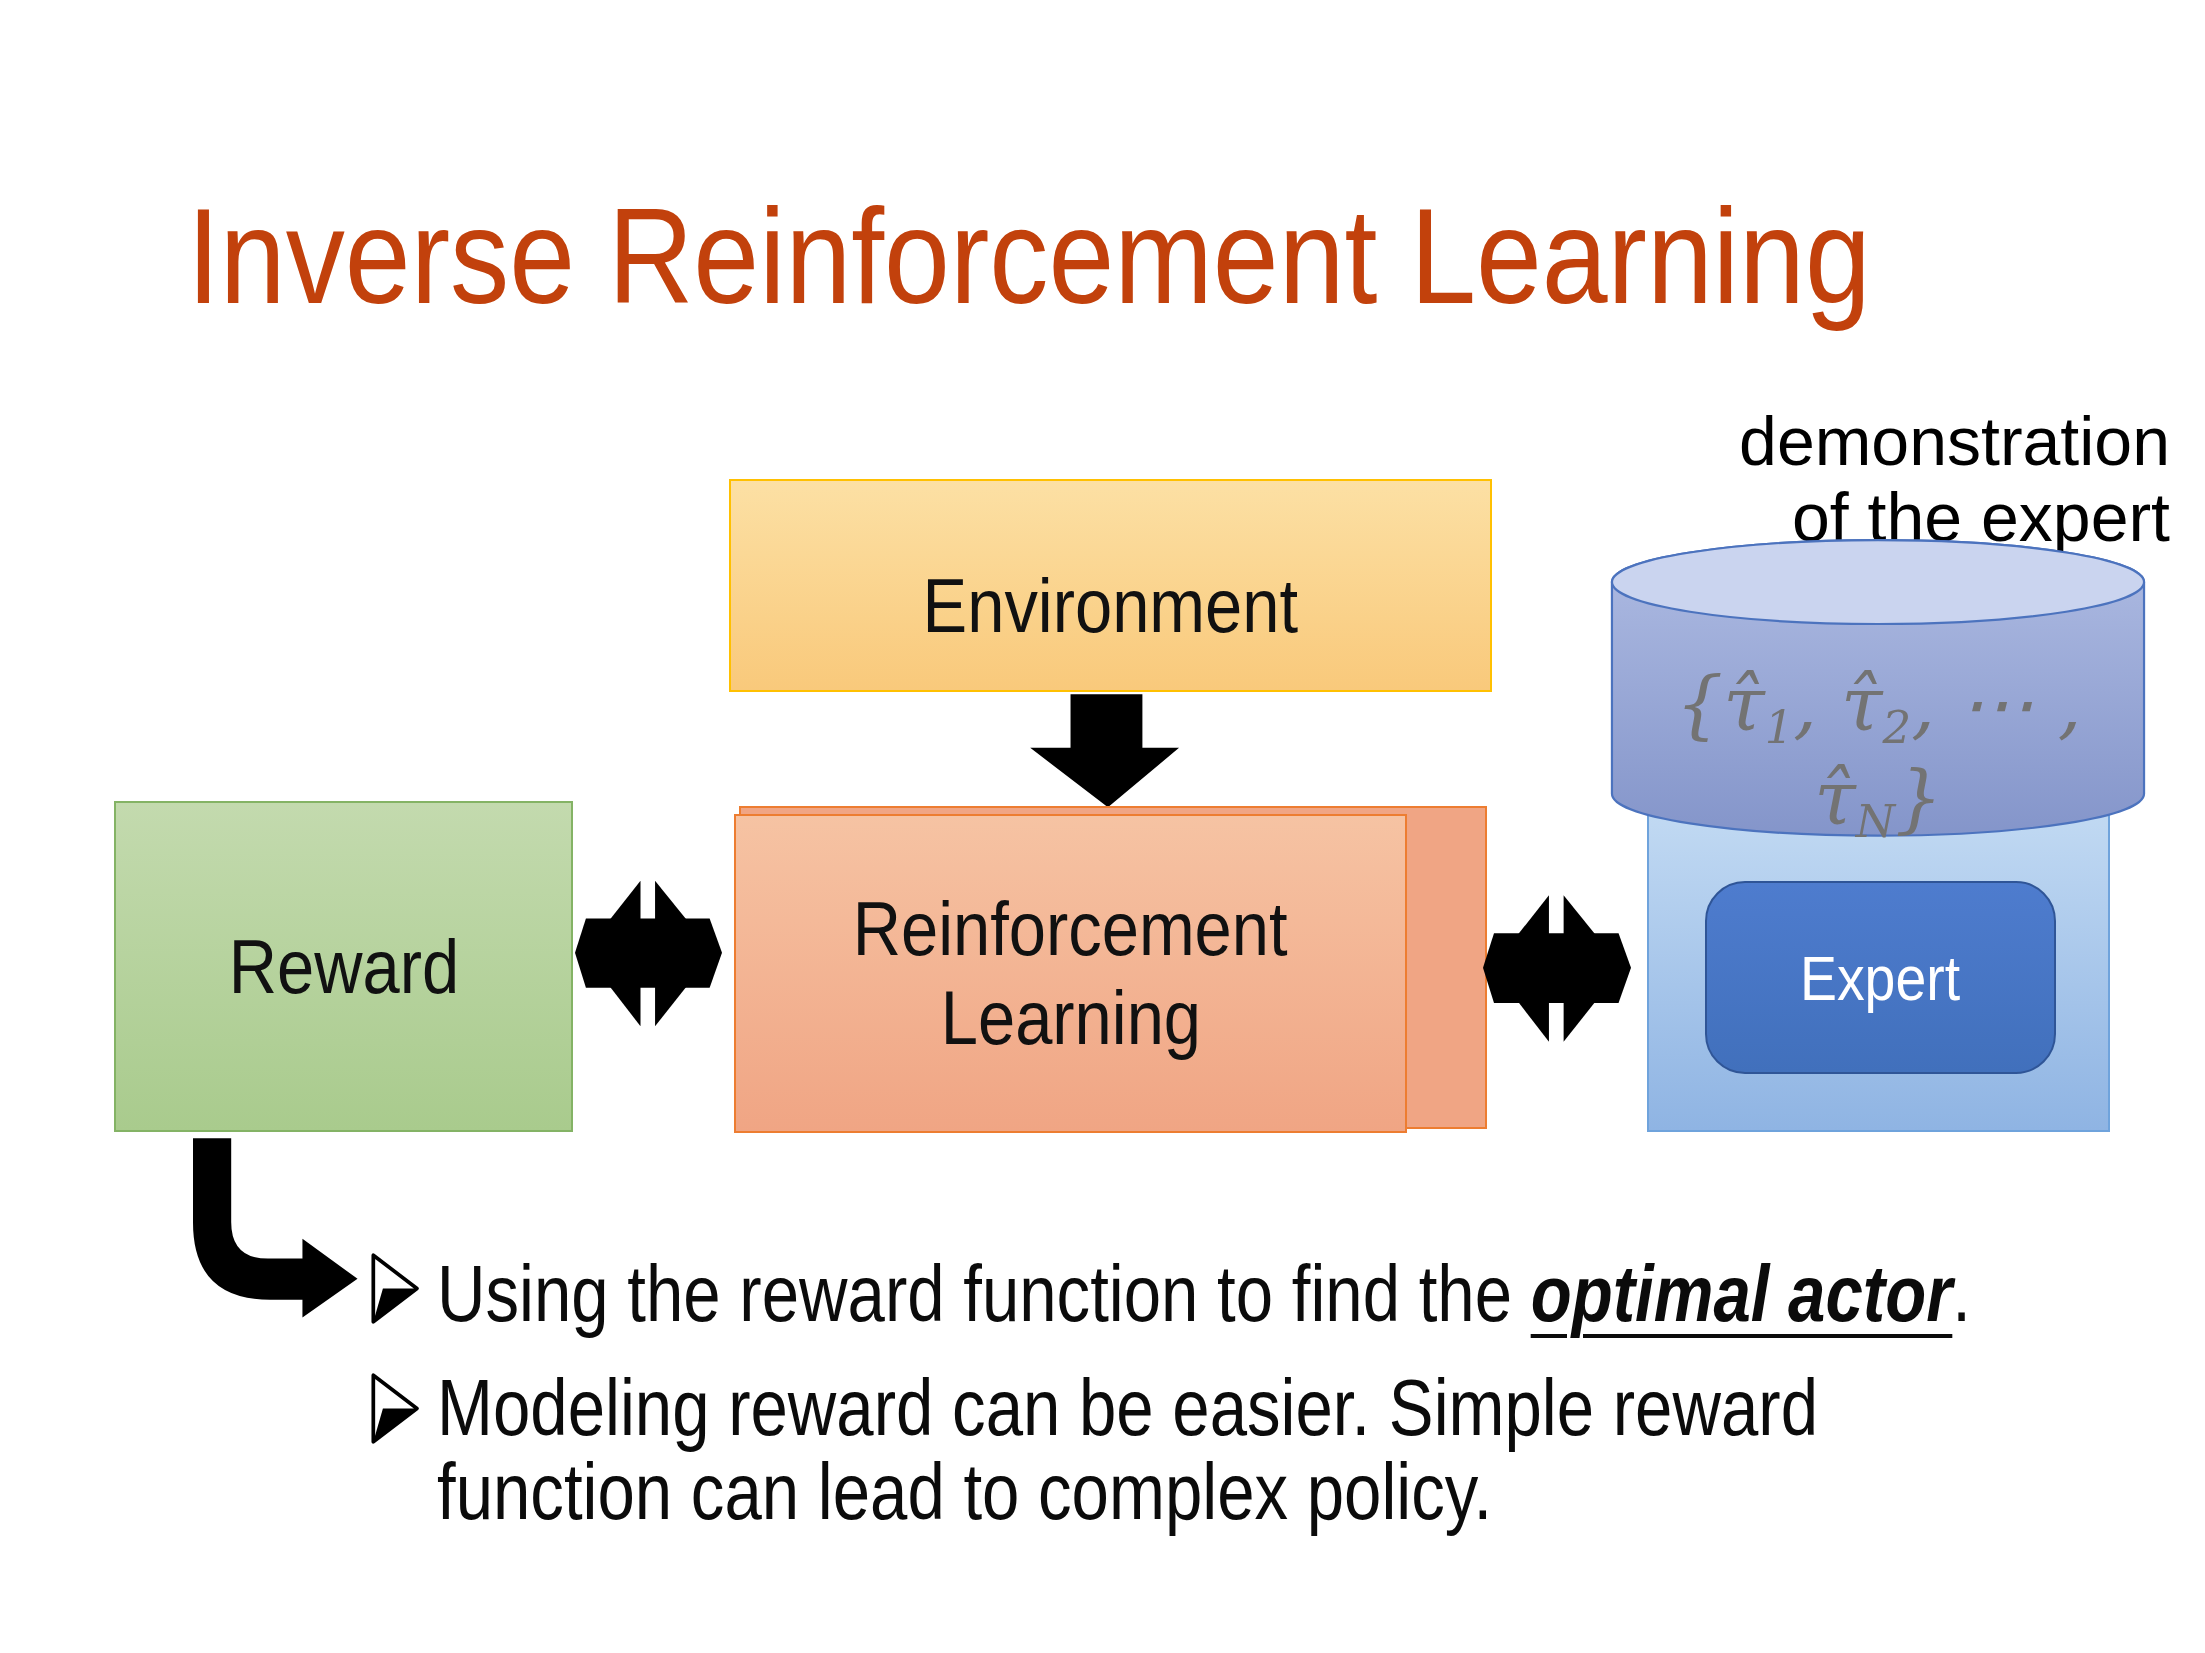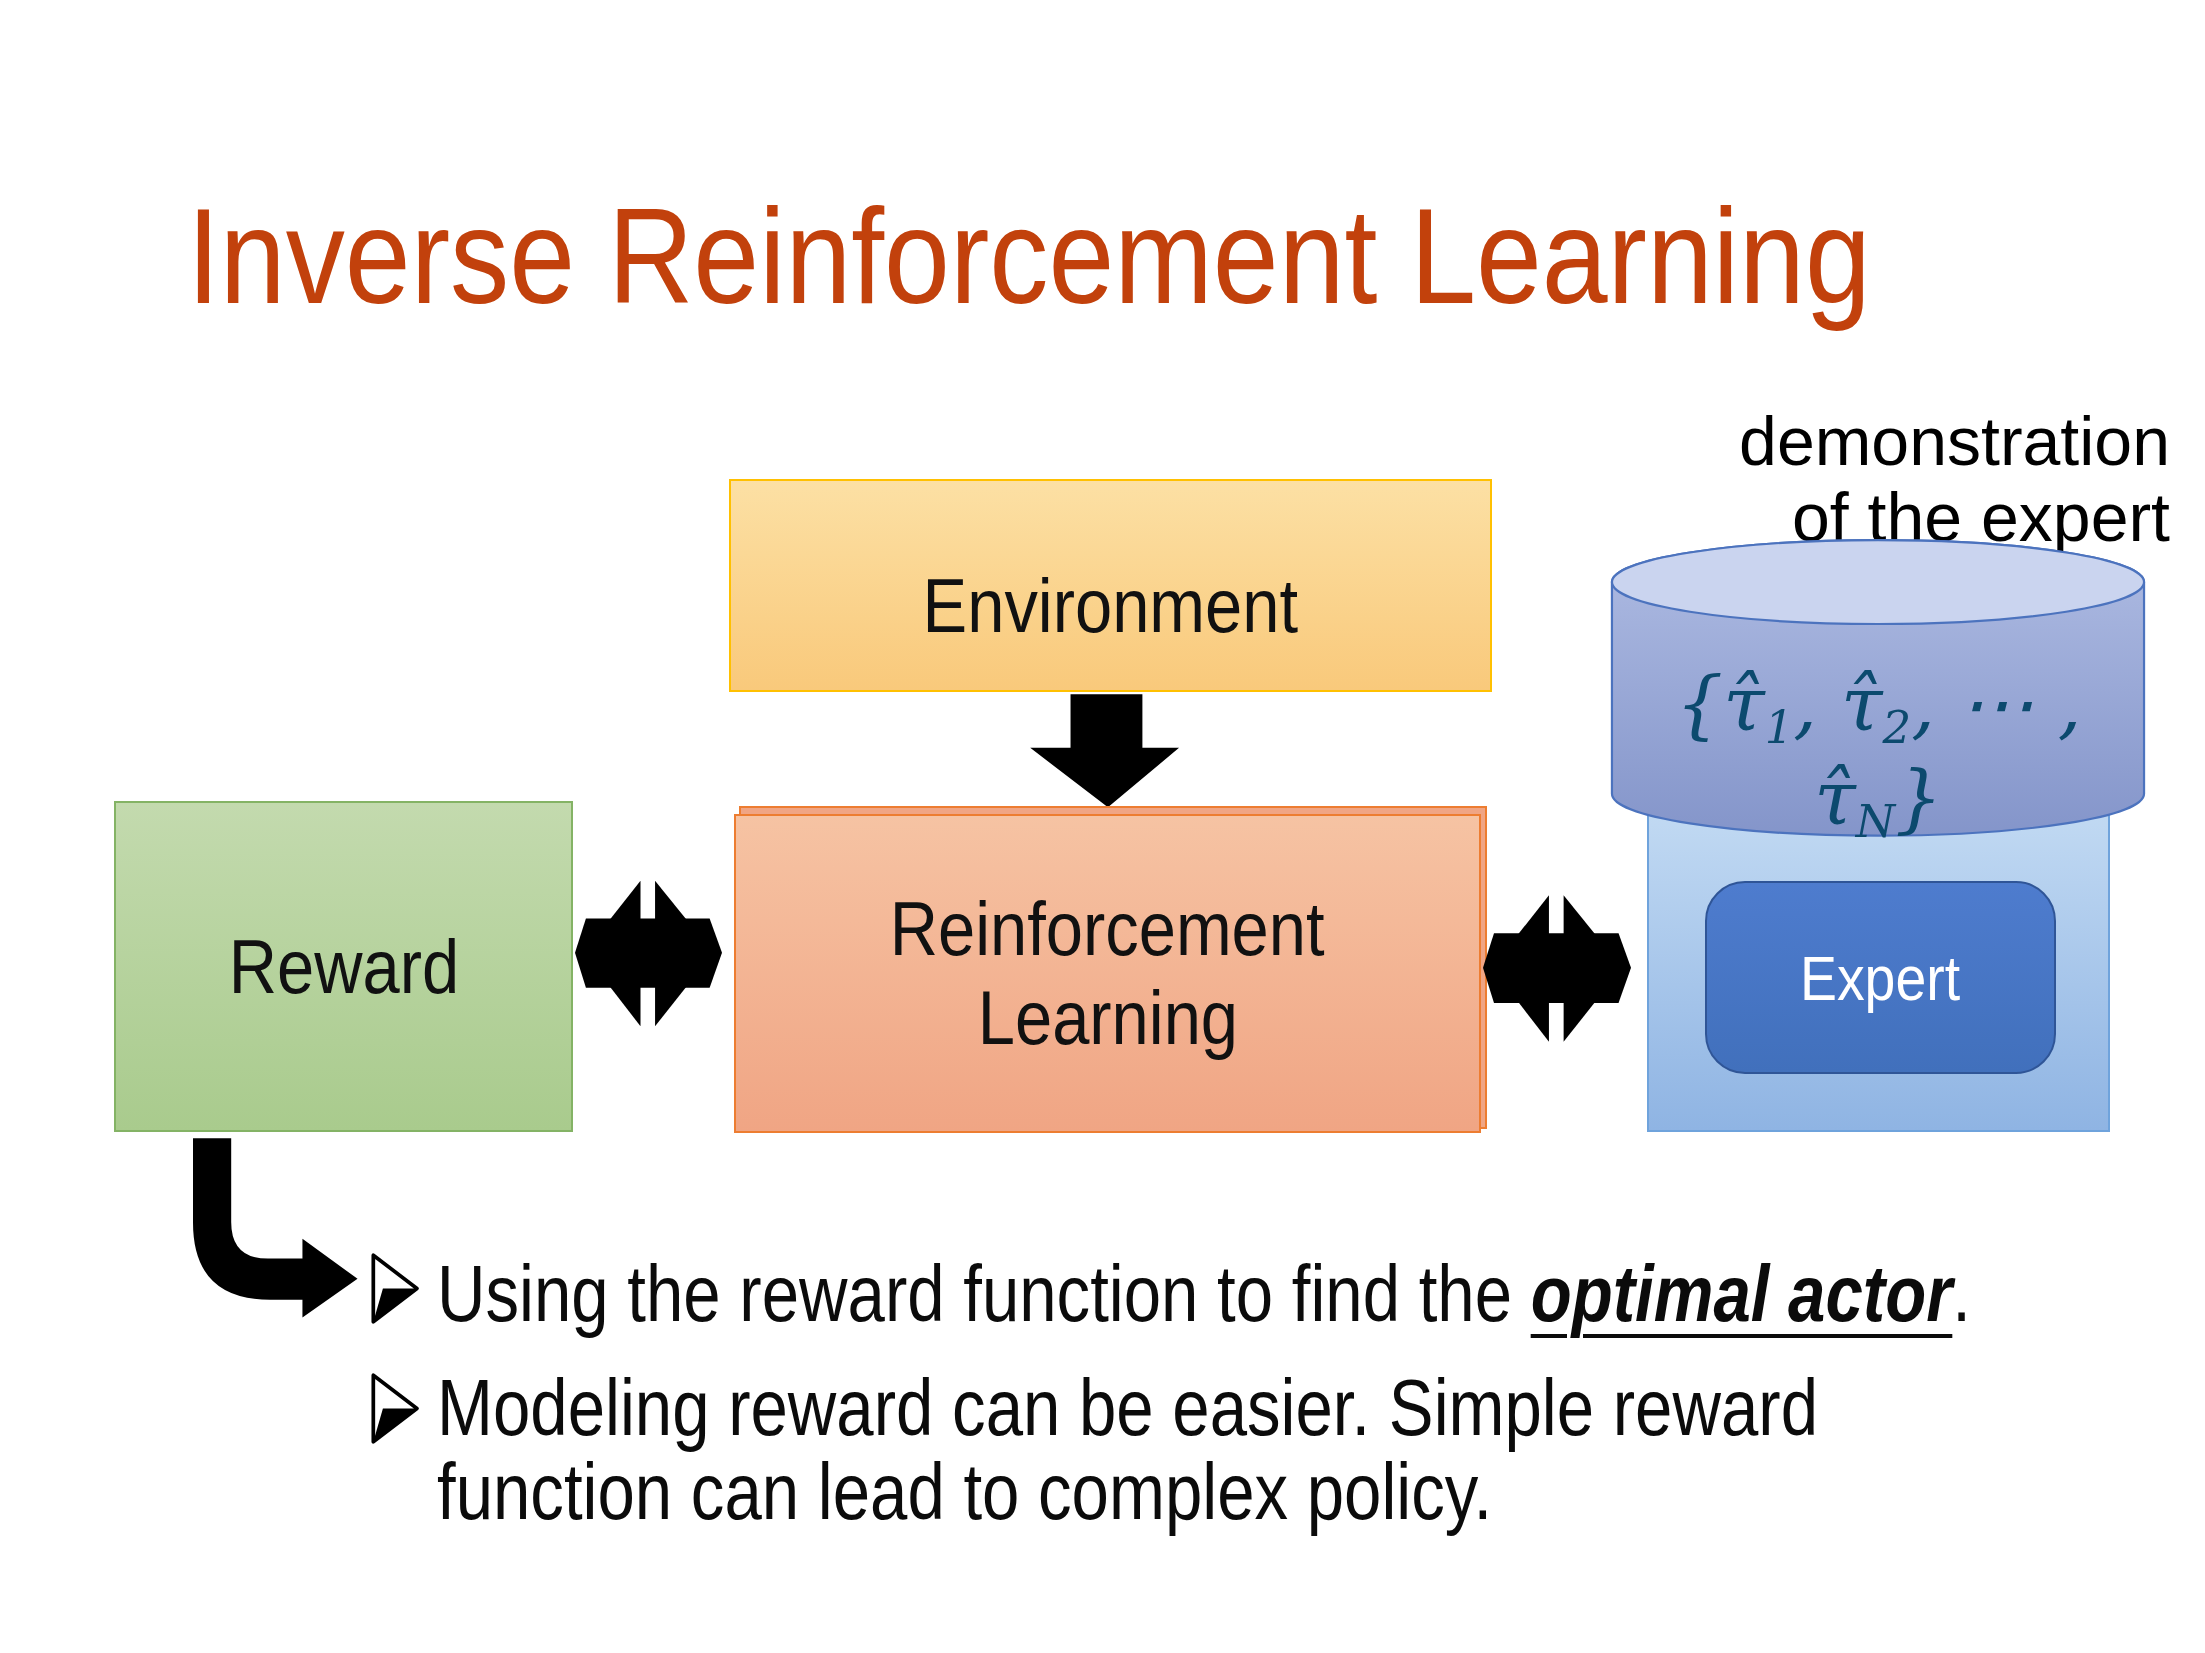--- a/index.html
+++ b/index.html
@@ -20,38 +20,38 @@
   
   .demo{left:1582px;top:403px;width:588px;text-align:right;font-size:68px;line-height:1.12;color:#000;}
 
   
   .box{box-sizing:border-box;display:flex;align-items:center;justify-content:center;text-align:center;}
   .env{left:729px;top:479px;width:763px;height:213px;
        background:linear-gradient(180deg,var(--env-fill-top),var(--env-fill-bot));
        border:2.9px solid var(--env-border);font-size:76px;padding-top:40px;align-items:center;}
   .rl-back{left:739px;top:806px;width:744px;height:319px;
        background:var(--rl-fill-bot);border:2.2px solid var(--rl-border);}
-  .rl{left:734px;top:814px;width:747px;height:319px;
+  .rl{left:734px;top:814px;width:673px;height:319px;
        background:linear-gradient(180deg,var(--rl-fill-top),var(--rl-fill-bot));
        border:2.9px solid var(--rl-border);font-size:76px;line-height:1.16;}
   .green{left:114px;top:801px;width:459px;height:331px;
        background:linear-gradient(180deg,var(--green-fill-top),var(--green-fill-bot));
        border:2.9px solid var(--green-border);font-size:76px;line-height:1.6;}
   .panel{left:1647px;top:779px;width:459px;height:349px;
        background:linear-gradient(180deg,var(--panel-fill-top),var(--panel-fill-bot));
        border:2.2px solid var(--panel-border);}
   .expert{left:1705px;top:881px;width:351px;height:193px;border-radius:40px;
        background:linear-gradient(180deg,var(--expert-fill-top),var(--expert-fill-bot));
        border:2.2px solid var(--expert-border);
        color:#fff;font-size:63px;}
 
   
   .cyl{left:1608px;top:538px;width:540px;height:305px;}
   .math{left:1610px;top:660px;width:537px;text-align:center;
-        font-family:"DejaVu Serif", serif;font-style:italic;font-size:75px;color:#0c4a6e;}
+        font-family:"DejaVu Serif", serif;font-style:italic;font-size:75px;color:#737373;}
   .math sub{font-size:.6em;vertical-align:-0.28em;font-style:italic;}
 
   
   .ink{fill:var(--ink);}
   .downarrow{left:1028px;top:694px;width:154px;height:115px;}
   .larrow{left:575px;top:880px;width:147px;height:147px;}
   .rarrow{left:1483px;top:895px;width:148px;height:147px;}
   .elbow{left:193px;top:1138px;width:166px;height:181px;}
 
   

